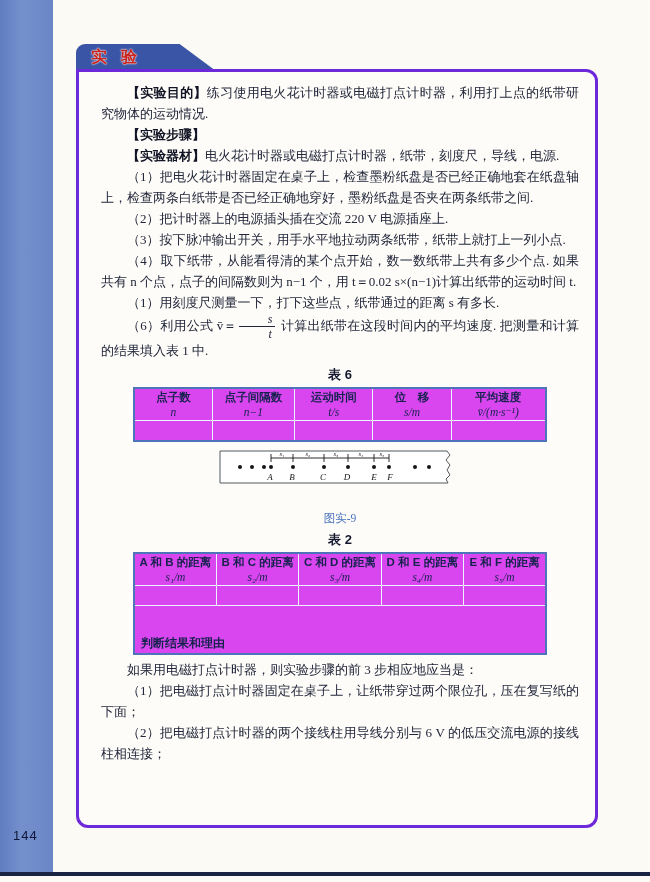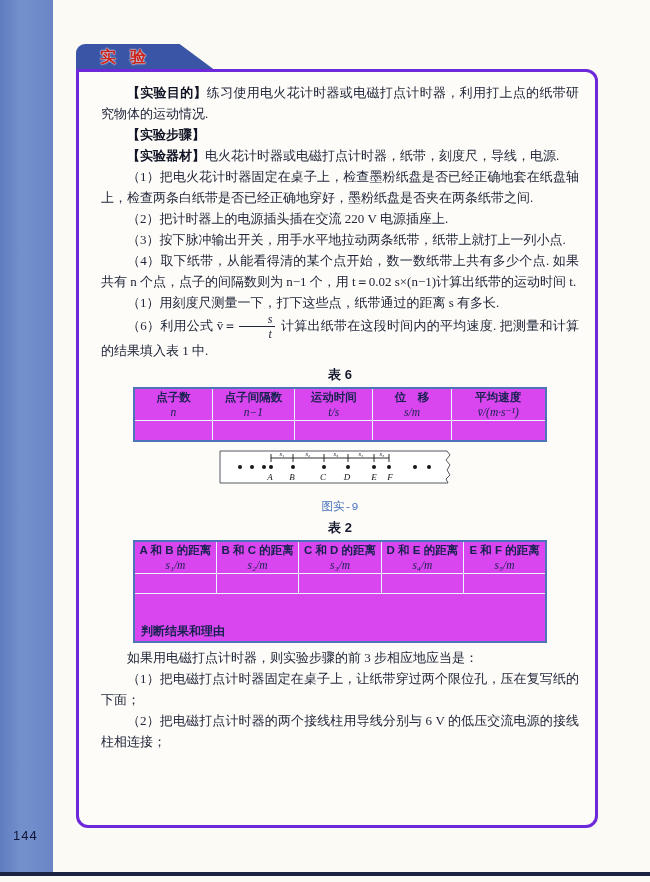--- a/index.html
+++ b/index.html
@@ -26,21 +26,21 @@
   .tab{
     position:absolute;left:76px;top:44px;width:140px;height:27px;
     background:#3a55a6;
     border-top-left-radius:9px;
     clip-path:polygon(0 0,74% 0,100% 100%,0 100%);
     display:flex;align-items:center;
   }
   .tab-label{
     font-family:"Liberation Sans","DejaVu Sans",sans-serif;
     font-weight:bold;font-size:16px;color:#c8231c;
-    padding-left:24px;letter-spacing:14px;white-space:nowrap;
+    padding-left:15px;letter-spacing:14px;white-space:nowrap;
     text-shadow:0 0 1px #ffffff,0 0 2px #ffffff;
   }
   
   .content-box{
     position:absolute;left:76px;top:69px;width:522px;height:759px;
     box-sizing:border-box;
     border:3px solid #6d28d9;
     border-radius:0 12px 12px 12px;
     background:#fdfcf8;
     padding:10px 16px 6px 22px;
@@ -70,22 +70,22 @@
   .hcell .t2{font-style:italic;font-size:11.5px;color:#14224d;line-height:14px;}
   .empty-row td{height:17px;}
   .judge td{height:44px;vertical-align:top;}
   .judge .jlabel{
     font-family:"Liberation Sans","DejaVu Sans",sans-serif;
     font-weight:bold;font-size:12px;color:#14224d;padding:2px 0 0 4px;margin-top:26px;
   }
   
   .figure-wrap{text-align:center;margin:4px 0 0 0;}
   .fig-caption{
-    text-align:center;font-size:11.5px;color:#4a73bd;margin:7px 0 2px 0;text-indent:0;
-    font-family:Liberation Mono, monospace;
+    text-align:center;font-size:11.5px;color:#4a73bd;margin:19px 0 2px 0;text-indent:0;
+    font-family:Liberation Serif, serif;
   }
   svg text{font-family:"Liberation Serif","DejaVu Serif",serif;}
 </style>
 </head>
 <body>
 
 <div class="sidebar"></div>
 <div class="page-num">144</div>
 <div class="bottom-rule"></div>
 

